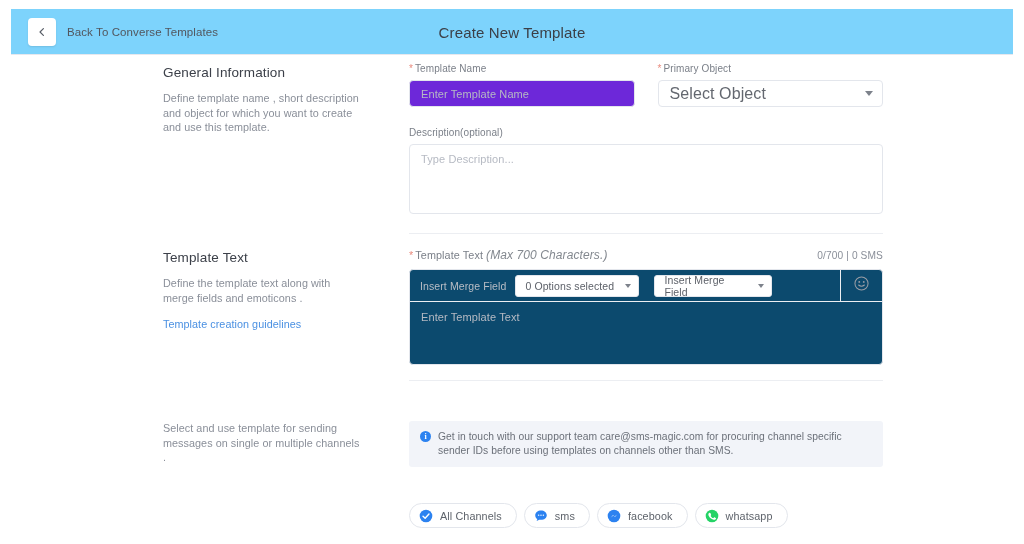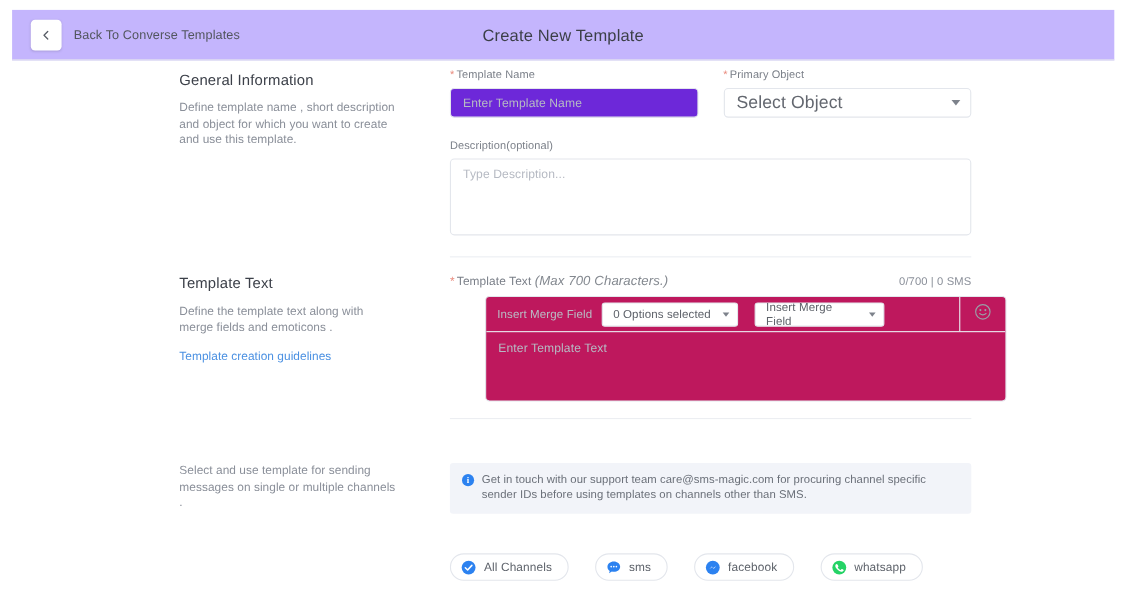--- a/index.html
+++ b/index.html
@@ -10,21 +10,21 @@
     font-family: "Liberation Sans", sans-serif;
     overflow: hidden;
   }
   .page { position: relative; width: 1024px; height: 544px; background: #fff; }
 
   
   .header {
     position: absolute;
     left: 11px; top: 9px; right: 11px;
     height: 46px;
-    background: #c4b5fd;
+    background: #7dd3fc;
     border-bottom: 1px solid #e6e8ee;
     display: flex;
     align-items: center;
   }
   .back-btn {
     position: absolute;
     left: 17px; top: 9px;
     width: 28px; height: 28px;
     background: #ffffff;
     border-radius: 4px;
@@ -160,23 +160,22 @@
     margin-bottom: 7px;
   }
   .tt-head-left { font-size: 10.8px; color: #7a7f88; letter-spacing: .1px; }
   .tt-maxchars { font-style: italic; color: #83888f; font-size: 12px; margin-left: 3px; }
   .tt-counter { font-size: 10.2px; color: #8a8f99; letter-spacing: .1px; }
 
   .editor {
     width: 100%;
     border: 1px solid #e3e6ec;
     border-radius: 4px;
-    background: #be185d;
+    background: #0c4a6e;
     overflow: hidden;
-    margin-left: 32px;
   }
   .editor-toolbar {
     height: 32px;
     border-bottom: 1px solid #eceef2;
     display: flex;
     align-items: center;
     padding-left: 10px;
     position: relative;
   }
   .tb-label {
@@ -248,21 +247,21 @@
     font-family: "Liberation Serif", serif;
   }
   .info-text {
     font-size: 10.3px;
     line-height: 13.6px;
     color: #6b7079;
     letter-spacing: .05px;
   }
 
   .chips { margin-top: 16px; }
-  .chip-row { display: flex; gap: 24px; margin-bottom: 9px; margin-top: 36px; }
+  .chip-row { display: flex; gap: 7px; margin-bottom: 9px; margin-top: 36px; }
   .chip {
     height: 25px;
     border: 1px solid #e3e6ec;
     border-radius: 13px;
     background: #fff;
     display: inline-flex;
     align-items: center;
     padding: 0 14px 0 9px;
     font-size: 10.8px;
     color: #5e636b;

